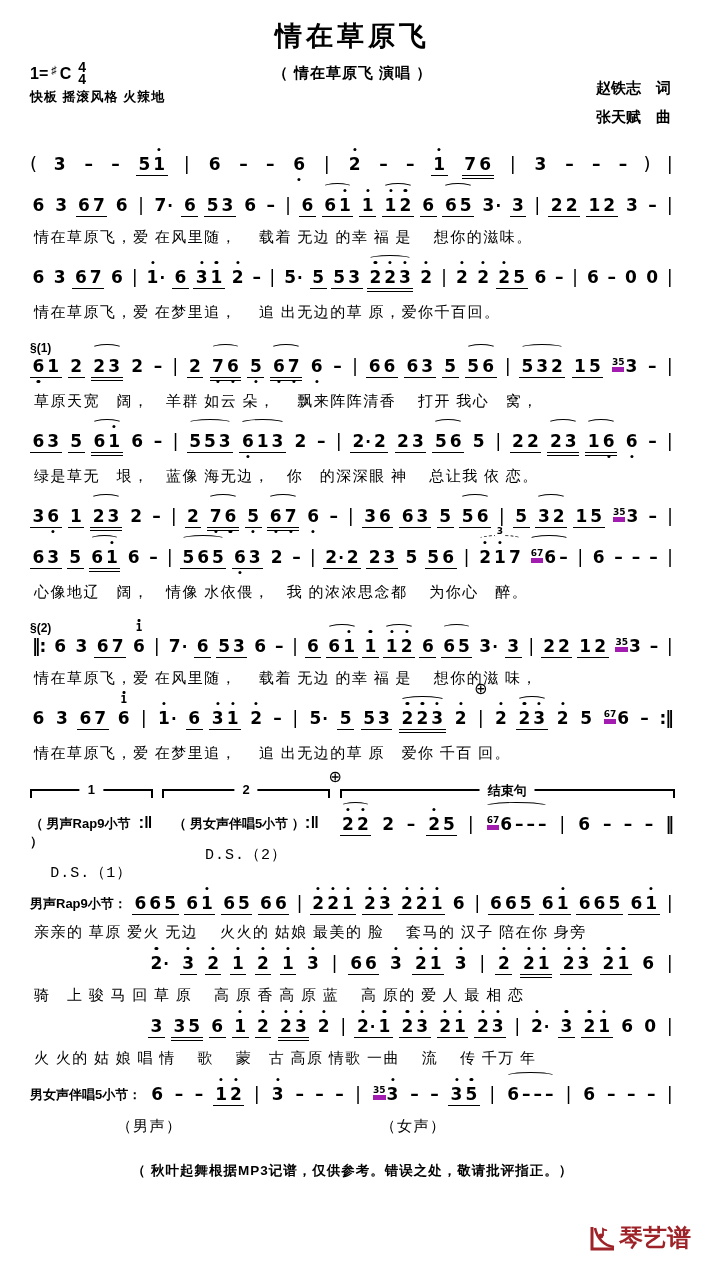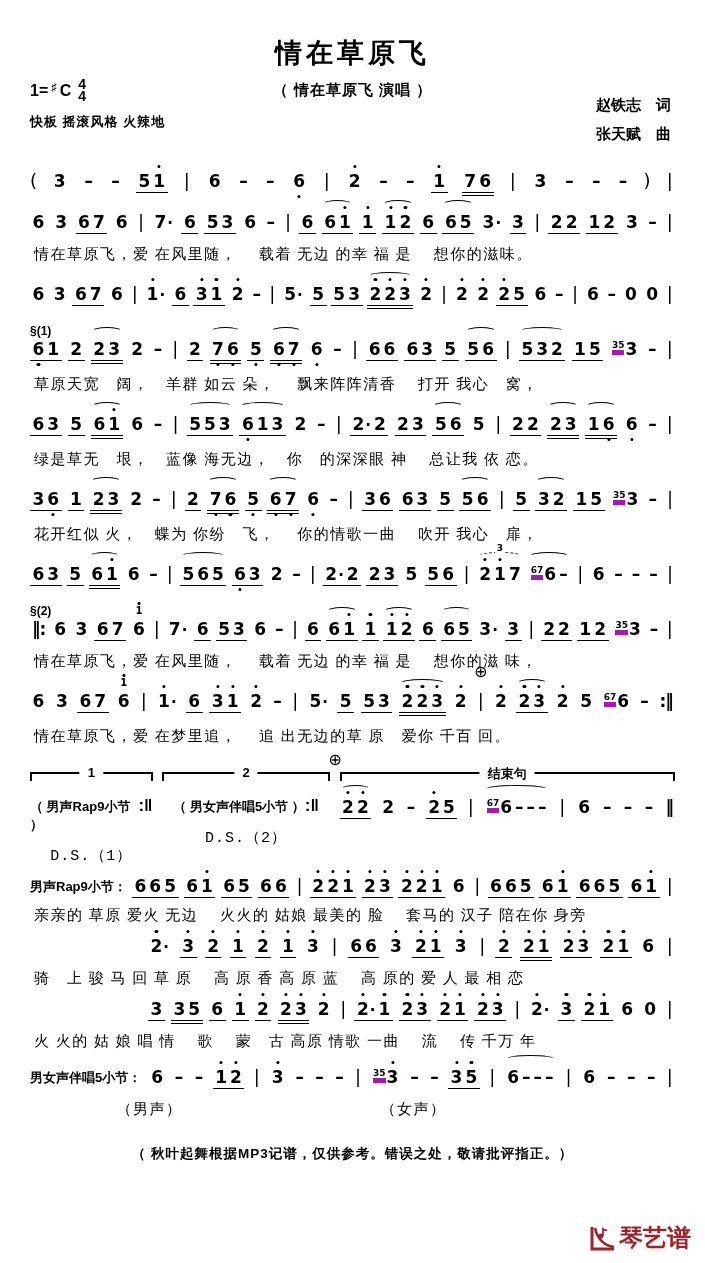--- a/index.html
+++ b/index.html
@@ -1,27 +1,27 @@
 <!DOCTYPE html>
 <html><head>
 <meta charset="utf-8">
 <style>
   html,body{margin:0;padding:0;background:#fff;}
   body{width:705px;height:1263px;overflow:hidden;color:#000;
        font-family:"Liberation Sans",sans-serif;position:relative;}
-  .sheet{padding:27px 30px 0 30px;}
+  .sheet{padding:10px 30px 0 30px;}
   
   .hdr{position:relative;height:128px;}
   .title{text-align:center;font-size:27px;font-weight:bold;letter-spacing:4px;padding-top:8px;}
   .subtitle{text-align:center;font-size:15px;font-weight:bold;margin-top:10px;letter-spacing:1px;}
   .meta-left{position:absolute;left:0;top:52px;font-size:15px;font-weight:bold;}
   .keysig{display:flex;align-items:center;gap:3px;font-size:16px;}
   .sharp{font-size:11px;vertical-align:super;position:relative;top:-4px;}
   .tsig{display:inline-flex;flex-direction:column;line-height:0.85;font-size:14px;text-align:center;margin-left:4px;font-weight:bold;}
-  .tempo{font-size:13px;font-weight:bold;margin-top:10px;letter-spacing:1px;}
+  .tempo{font-size:13px;font-weight:bold;margin-top:2px;letter-spacing:1px;}
   .credits{position:absolute;right:4px;top:64px;font-size:15px;font-weight:bold;
            font-family:"Liberation Serif",serif;line-height:1.9;margin-left:25px;}
   
   .lineblock{padding-top:15px;}
   .lineblock.tight{padding-top:10px;}
   .segno{font-size:12px;font-weight:bold;height:12px;margin-bottom:2px;}
   .mline{display:flex;justify-content:space-between;align-items:baseline;
          font-family:"DejaVu Sans",sans-serif;font-weight:bold;font-size:17px;}
   .mline.indent{padding-left:118px;}
   .linelabel{font-size:13px;font-weight:bold;font-family:"Liberation Sans",sans-serif;white-space:nowrap;align-self:center;}
@@ -179,20 +179,21 @@
           <span class="unit u1"><span class="nw"><span class="note"><span class="dwrap">2<span class="odot up"></span></span></span><span class="note"><span class="dwrap">5</span></span></span></span>
           <span class="unit u0"><span class="nw"><span class="note"><span class="dwrap">6</span></span></span></span>
           <span class="dash">–</span>
           <span class="bar">|</span>
           <span class="unit u0"><span class="nw"><span class="note"><span class="dwrap">6</span></span></span></span>
           <span class="dash">–</span>
           <span class="unit u0"><span class="nw"><span class="note"><span class="dwrap">0</span></span></span></span>
           <span class="unit u0"><span class="nw"><span class="note"><span class="dwrap">0</span></span></span></span>
           <span class="bar">|</span>
         </div>
+        <div class="lyric">情在草原飞，爱 在梦里追，　 追 出无边的草 原，爱你千百回。</div>
       </div>
       <div class="lineblock">
         <div class="segno">§(1)</div>
         <div class="mline">
           <span class="unit u1"><span class="nw"><span class="note"><span class="dwrap">6<span class="odot dn"></span></span></span><span class="note"><span class="dwrap">1</span></span></span></span>
           <span class="unit u1"><span class="nw"><span class="note"><span class="dwrap">2</span></span></span></span>
           <span class="unit u2"><span class="nw"><span class="note"><span class="dwrap">2</span></span><span class="note"><span class="dwrap">3</span></span></span><span class="arc"></span></span>
           <span class="unit u0"><span class="nw"><span class="note"><span class="dwrap">2</span></span></span></span>
           <span class="dash">–</span>
           <span class="bar">|</span>
@@ -263,21 +264,20 @@
           <span class="unit u1"><span class="nw"><span class="note"><span class="dwrap">5</span></span></span></span>
           <span class="unit u1"><span class="nw"><span class="note"><span class="dwrap">5</span></span><span class="note"><span class="dwrap">6</span></span></span><span class="arc"></span></span>
           <span class="bar">|</span>
           <span class="unit u1"><span class="nw"><span class="note"><span class="dwrap">5</span></span></span></span>
           <span class="unit u1"><span class="nw"><span class="note"><span class="dwrap">3</span></span><span class="note"><span class="dwrap">2</span></span></span><span class="arc"></span></span>
           <span class="unit u1"><span class="nw"><span class="note"><span class="dwrap">1</span></span><span class="note"><span class="dwrap">5</span></span></span></span>
           <span class="unit u0"><span class="nw"><span class="note"><span class="grace">35</span><span class="dwrap">3</span></span></span></span>
           <span class="dash">–</span>
           <span class="bar">|</span>
         </div>
-        <div class="lyric">花开红似 火，　蝶为 你纷　飞，　 你的情歌一曲　 吹开 我心　扉，</div>
       </div>
       <div class="lineblock">
         <div class="mline">
           <span class="unit u1"><span class="nw"><span class="note"><span class="dwrap">6</span></span><span class="note"><span class="dwrap">3</span></span></span></span>
           <span class="unit u1"><span class="nw"><span class="note"><span class="dwrap">5</span></span></span></span>
           <span class="unit u2"><span class="nw"><span class="note"><span class="dwrap">6</span></span><span class="note"><span class="dwrap">1<span class="odot up"></span></span></span></span><span class="arc"></span></span>
           <span class="unit u0"><span class="nw"><span class="note"><span class="dwrap">6</span></span></span></span>
           <span class="dash">–</span>
           <span class="bar">|</span>
           <span class="unit u1"><span class="nw"><span class="note"><span class="dwrap">5</span></span><span class="note"><span class="dwrap">6</span></span><span class="note"><span class="dwrap">5</span></span></span><span class="arc"></span></span>
@@ -294,20 +294,21 @@
               <span class="triplabel">3</span>
             </span></span>
           <span class="unit u0"><span class="nw"><span class="note"><span class="grace">67</span><span class="dwrap">6</span></span><span class="note"><span class="dwrap">–</span></span></span><span class="arc"></span></span>
           <span class="bar">|</span>
           <span class="unit u0"><span class="nw"><span class="note"><span class="dwrap">6</span></span></span></span>
           <span class="dash">–</span>
           <span class="dash">–</span>
           <span class="dash">–</span>
           <span class="bar">|</span>
         </div>
+        <div class="lyric">心像地辽　阔，　情像 水依偎，　我 的浓浓思念都　 为你心　醉。</div>
       </div>
       <div class="lineblock">
         <div class="segno">§(2)</div>
         <div class="mline">
           <span class="rep">‖:</span>
           <span class="unit u0"><span class="nw"><span class="note"><span class="dwrap">6</span></span></span></span>
           <span class="unit u0"><span class="nw"><span class="note"><span class="dwrap">3</span></span></span></span>
           <span class="unit u1"><span class="nw"><span class="note"><span class="dwrap">6</span></span><span class="note"><span class="dwrap">7</span></span></span></span>
           <span class="unit u0"><span class="nw"><span class="note"><span class="dwrap">6<span class="topn"><span class="tdot"></span>1</span></span></span></span></span>
           <span class="bar">|</span>

